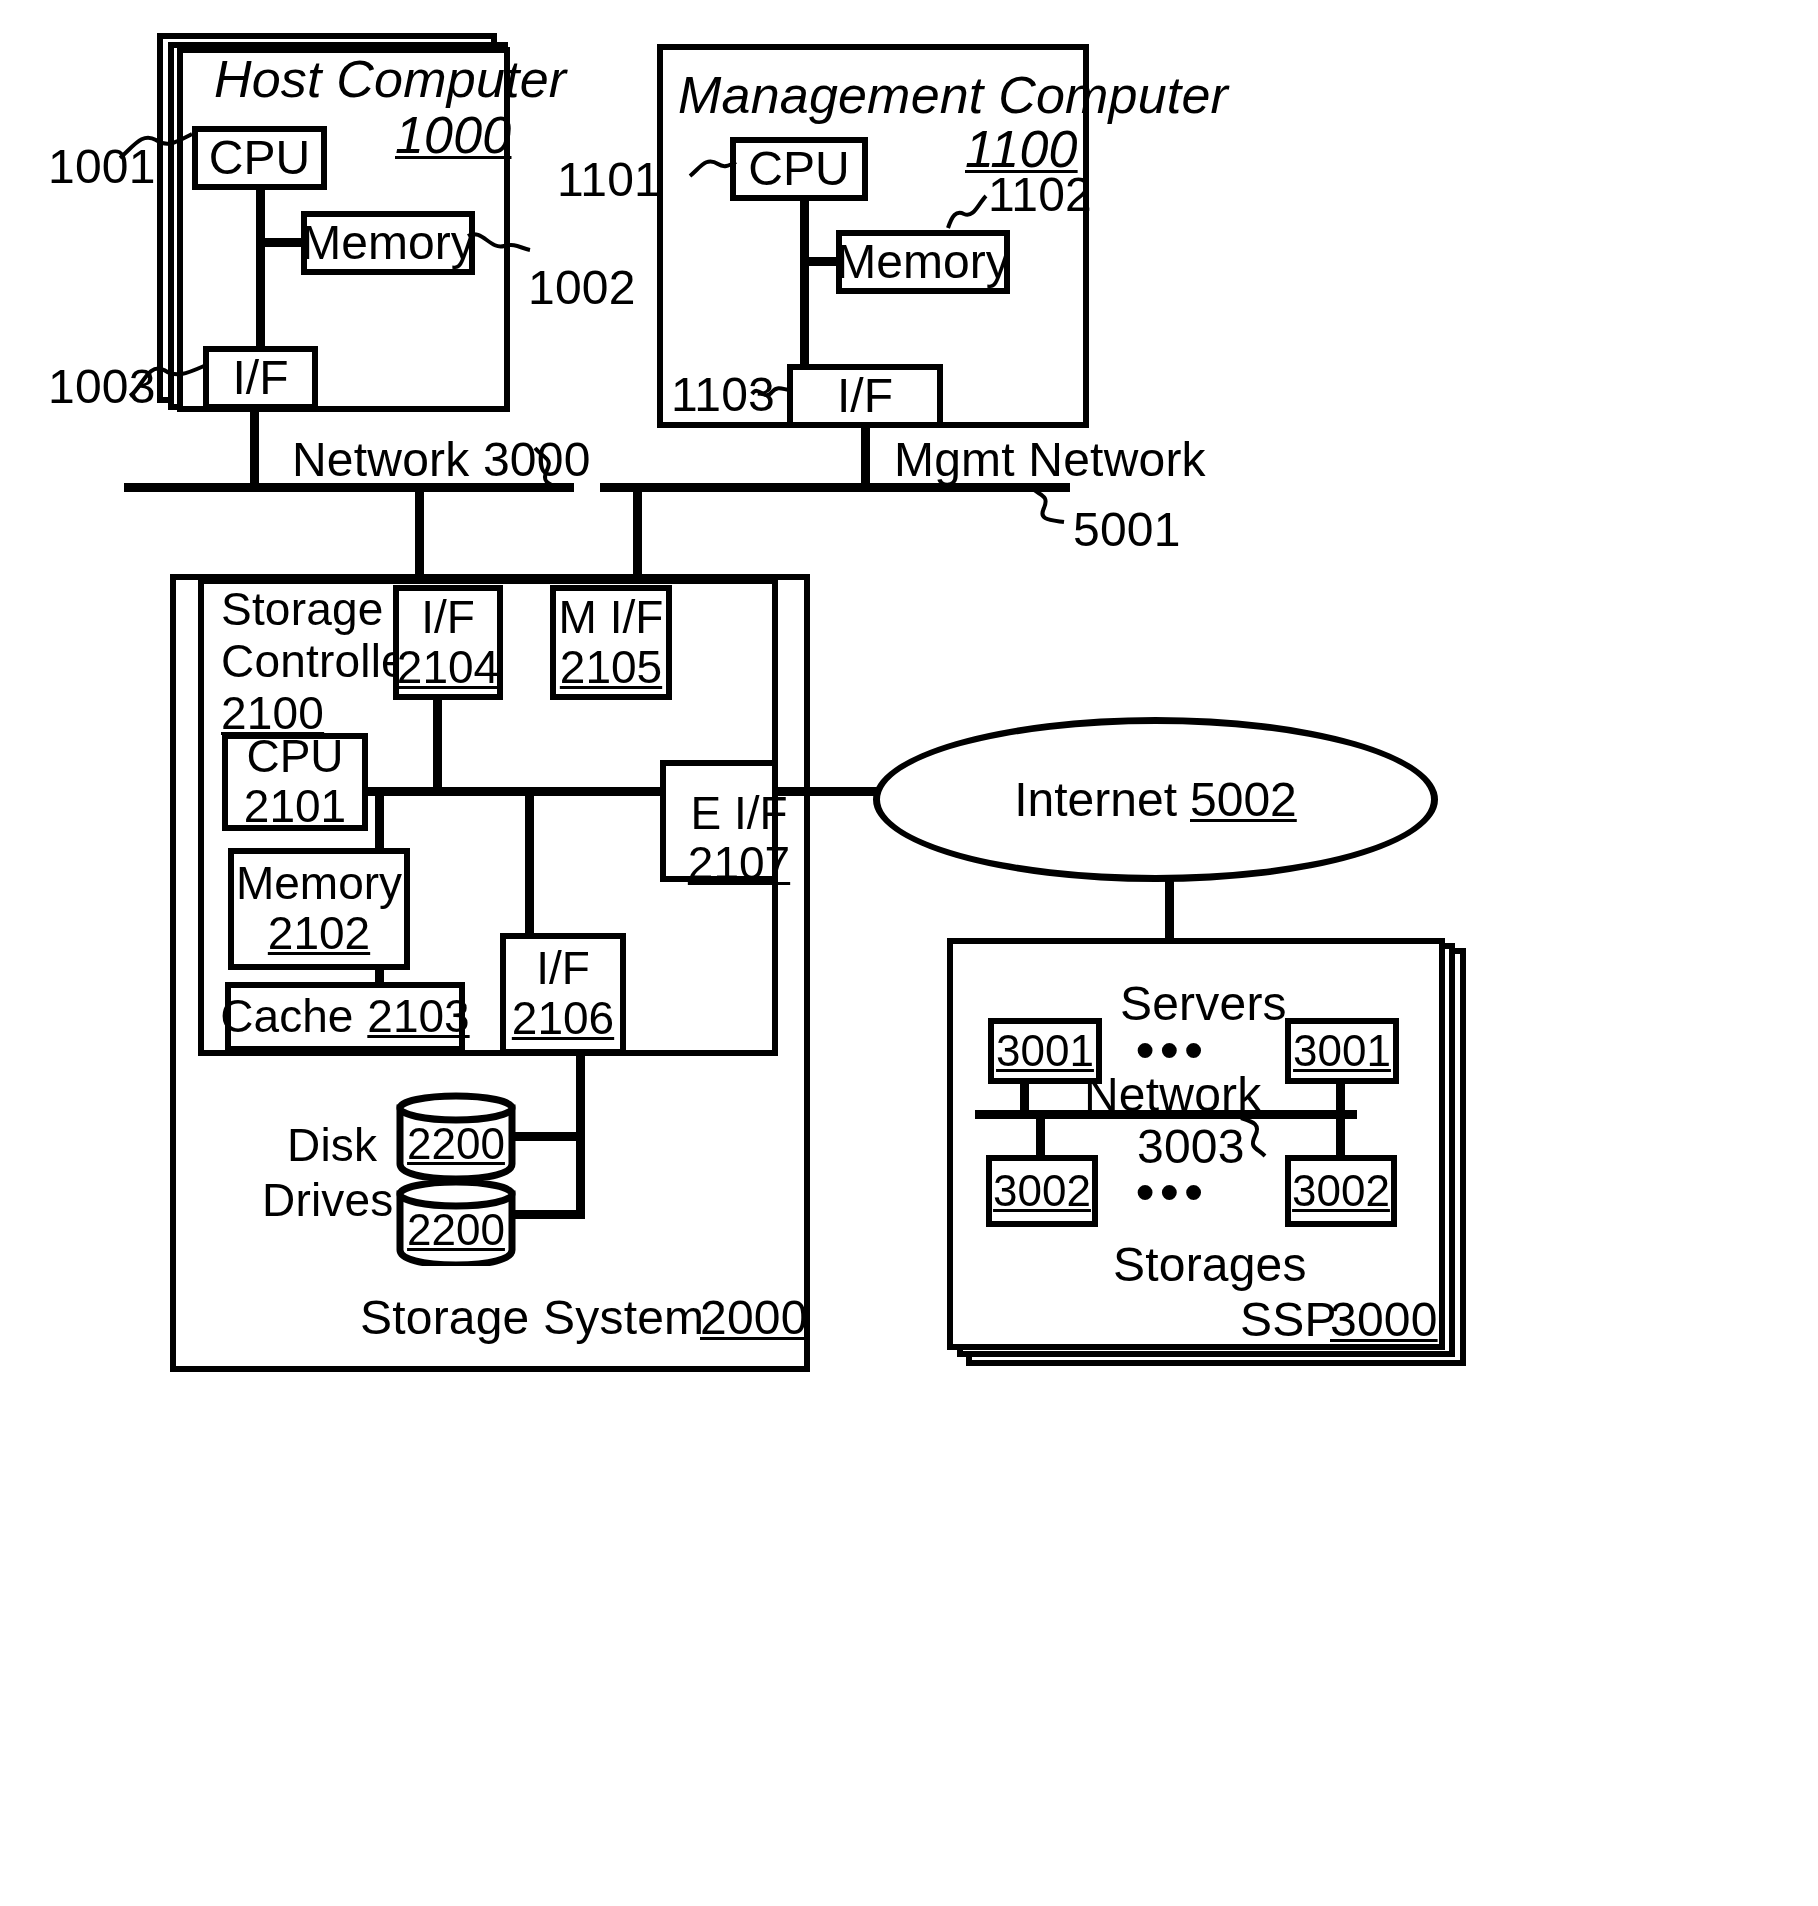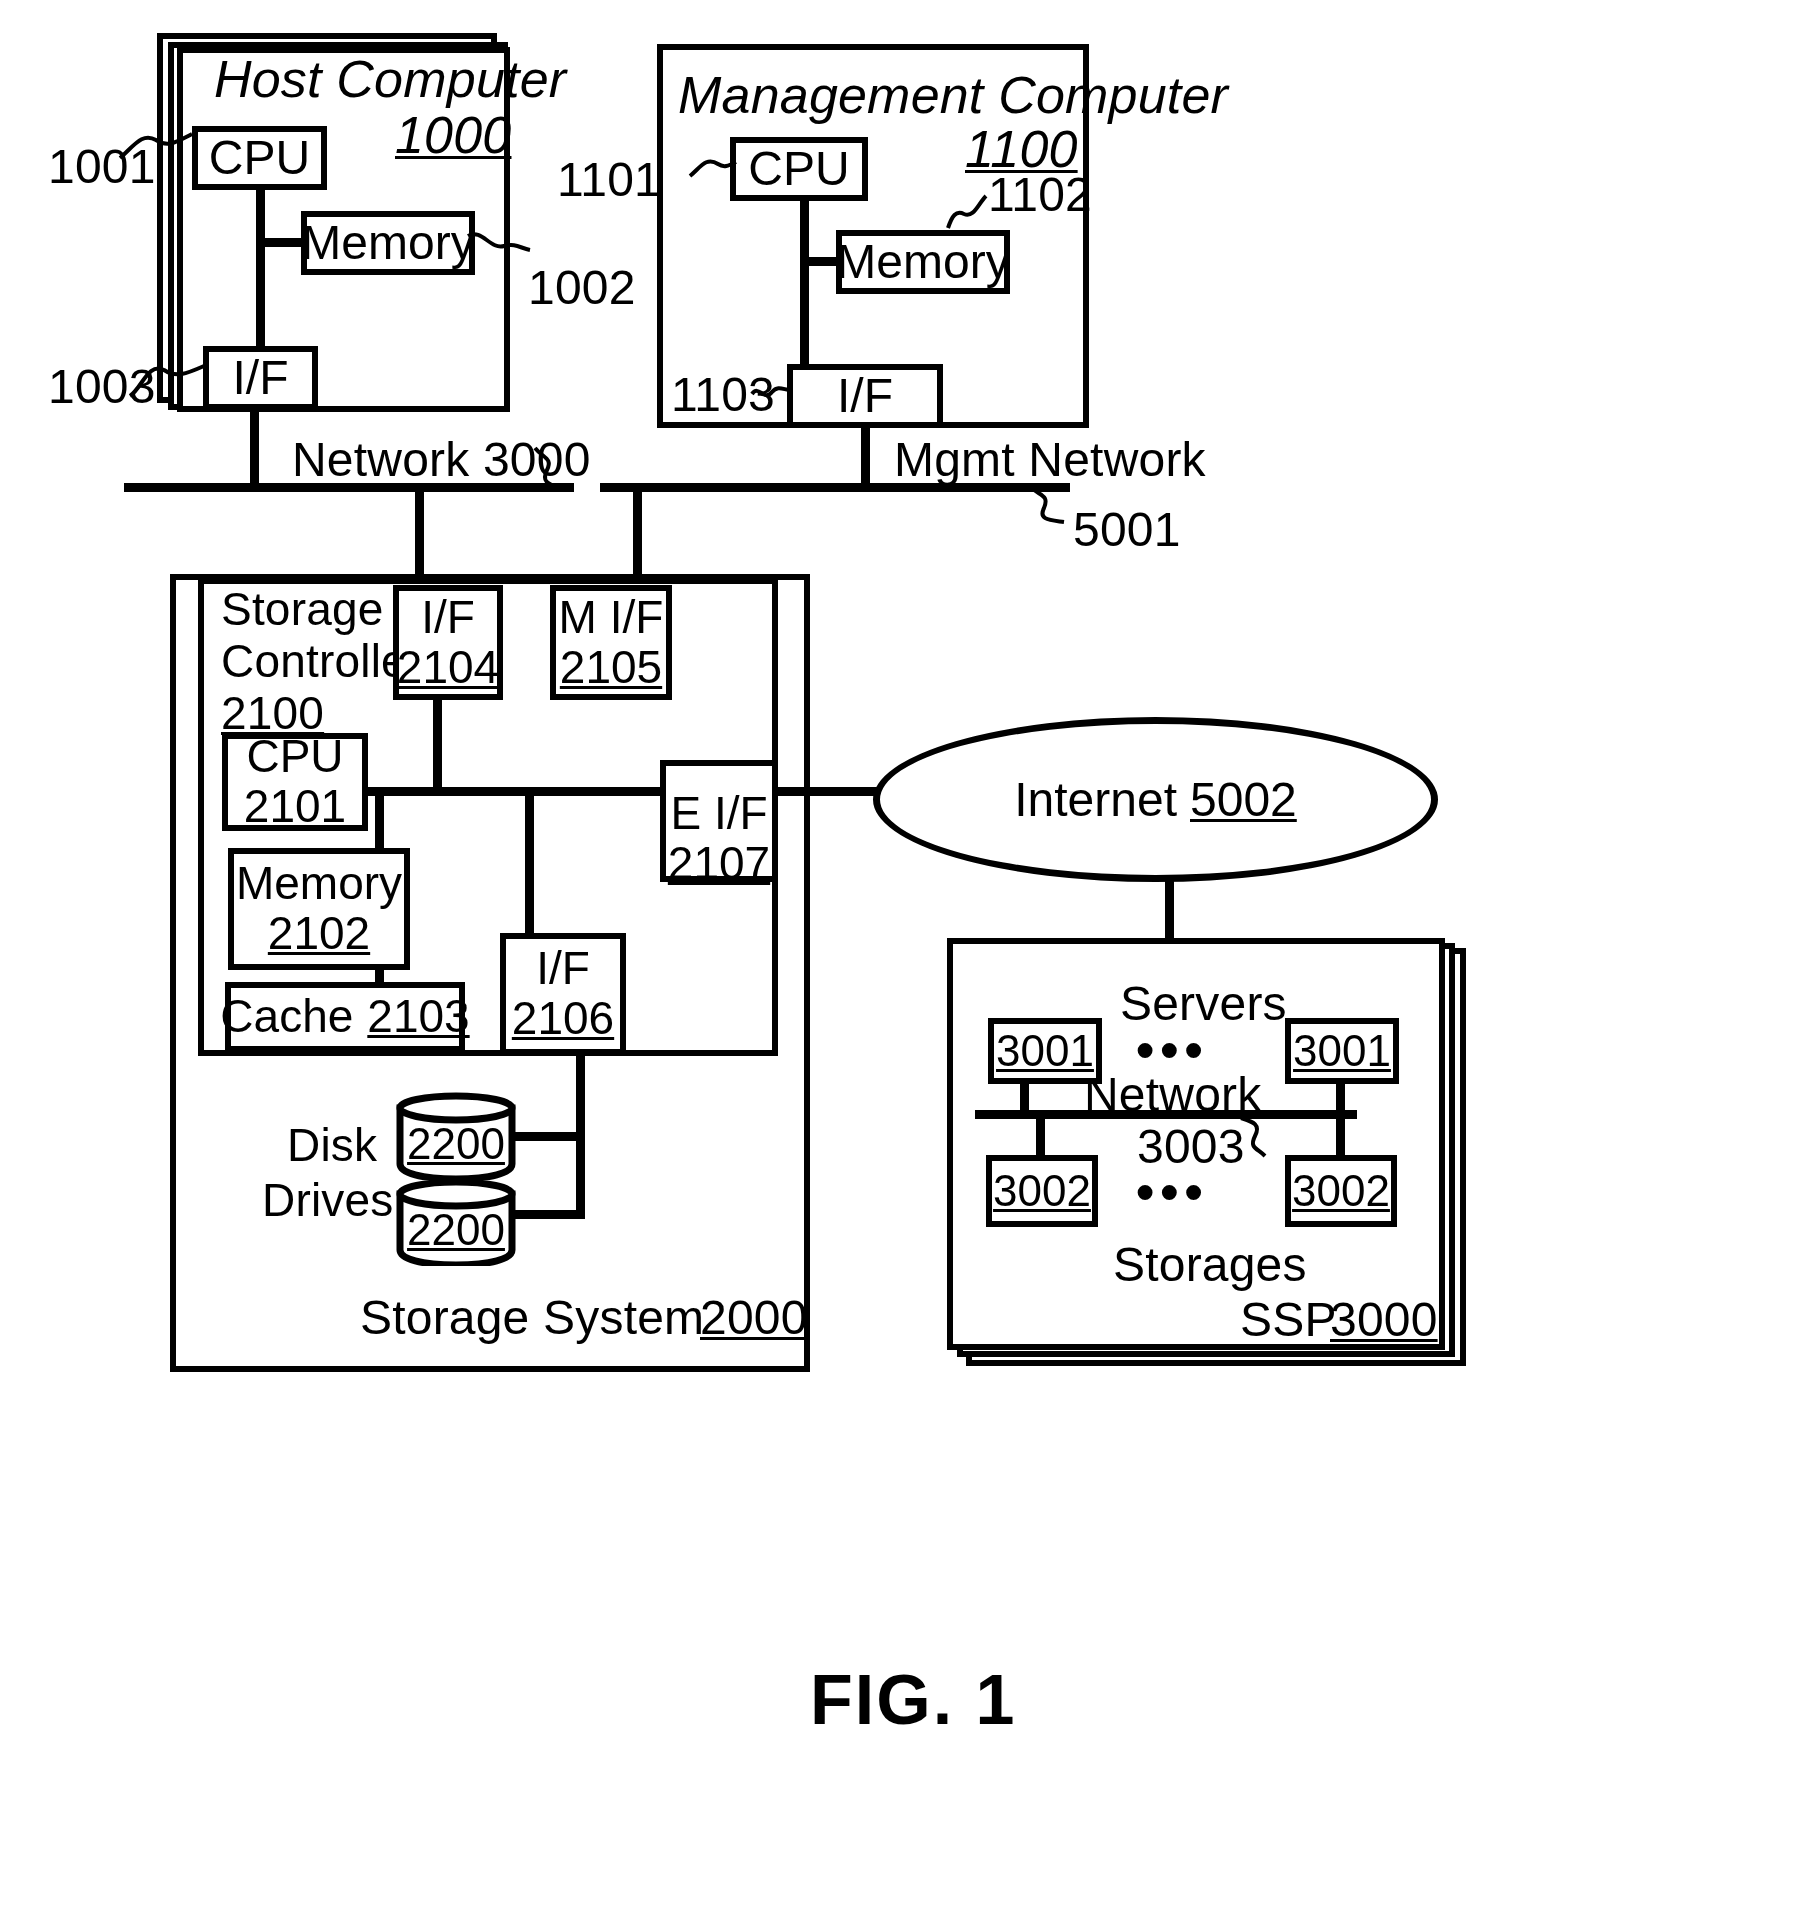--- a/index.html
+++ b/index.html
@@ -226,21 +226,21 @@
     <span class="ul">2103</span>
   </div>
 
   <div class="box" style="left:500px; top:933px; width:126px; height:122px;"></div>
   <div class="ctr f46" style="left:500px; top:933px; width:126px; height:122px;">
     <span>I/F</span>
     <span class="ul">2106</span>
   </div>
 
   <div class="box" style="left:660px; top:760px; width:118px; height:122px;"></div>
-  <div class="ctr f46" style="left:660px; top:760px; width:118px; height:158px;">
+  <div class="ctr f46" style="left:660px; top:760px; width:118px; height:158px;padding-left:20px;">
     <span>E I/F</span>
     <span class="ul">2107</span>
   </div>
 
   <div class="line" style="left:778px; top:787px; width:100px; height:9px;"></div>
 
   <div class="line" style="left:576px; top:1055px; width:9px; height:159px;"></div>
   <div class="line" style="left:505px; top:1132px; width:80px; height:9px;"></div>
   <div class="line" style="left:505px; top:1210px; width:80px; height:9px;"></div>
 
@@ -308,15 +308,14 @@
   <div class="dots" style="left:1136px; top:1162px;">•••</div>
 
   <div class="box" style="left:1285px; top:1155px; width:112px; height:72px;"></div>
   <div class="ctr f44 ul" style="left:1285px; top:1155px; width:112px; height:72px;">3002</div>
 
   <div class="lbl f48" style="left:1113px; top:1240px;">Storages</div>
 
   <div class="lbl f48" style="left:1240px; top:1295px;">SSP</div>
   <div class="lbl f48 ul" style="left:1330px; top:1295px;">3000</div>
 
-  <div class="figcap" style="left:810px; top:1660px;">FIG. 1</div>
 
 </div>
 
 </body></html>

